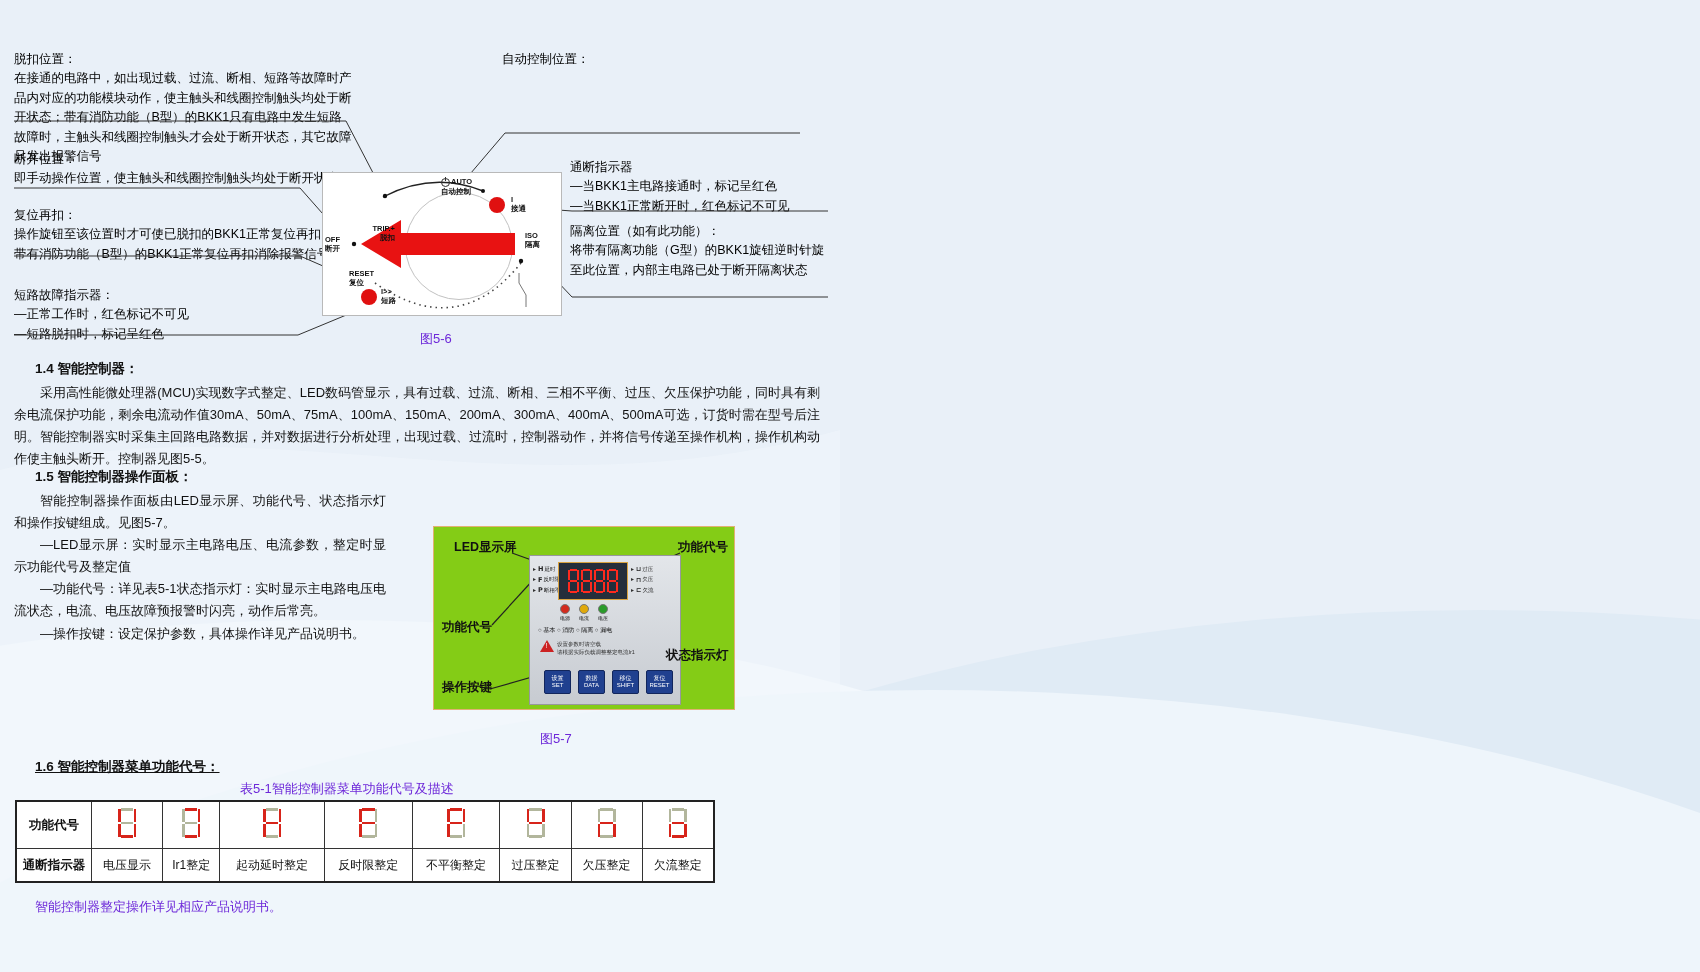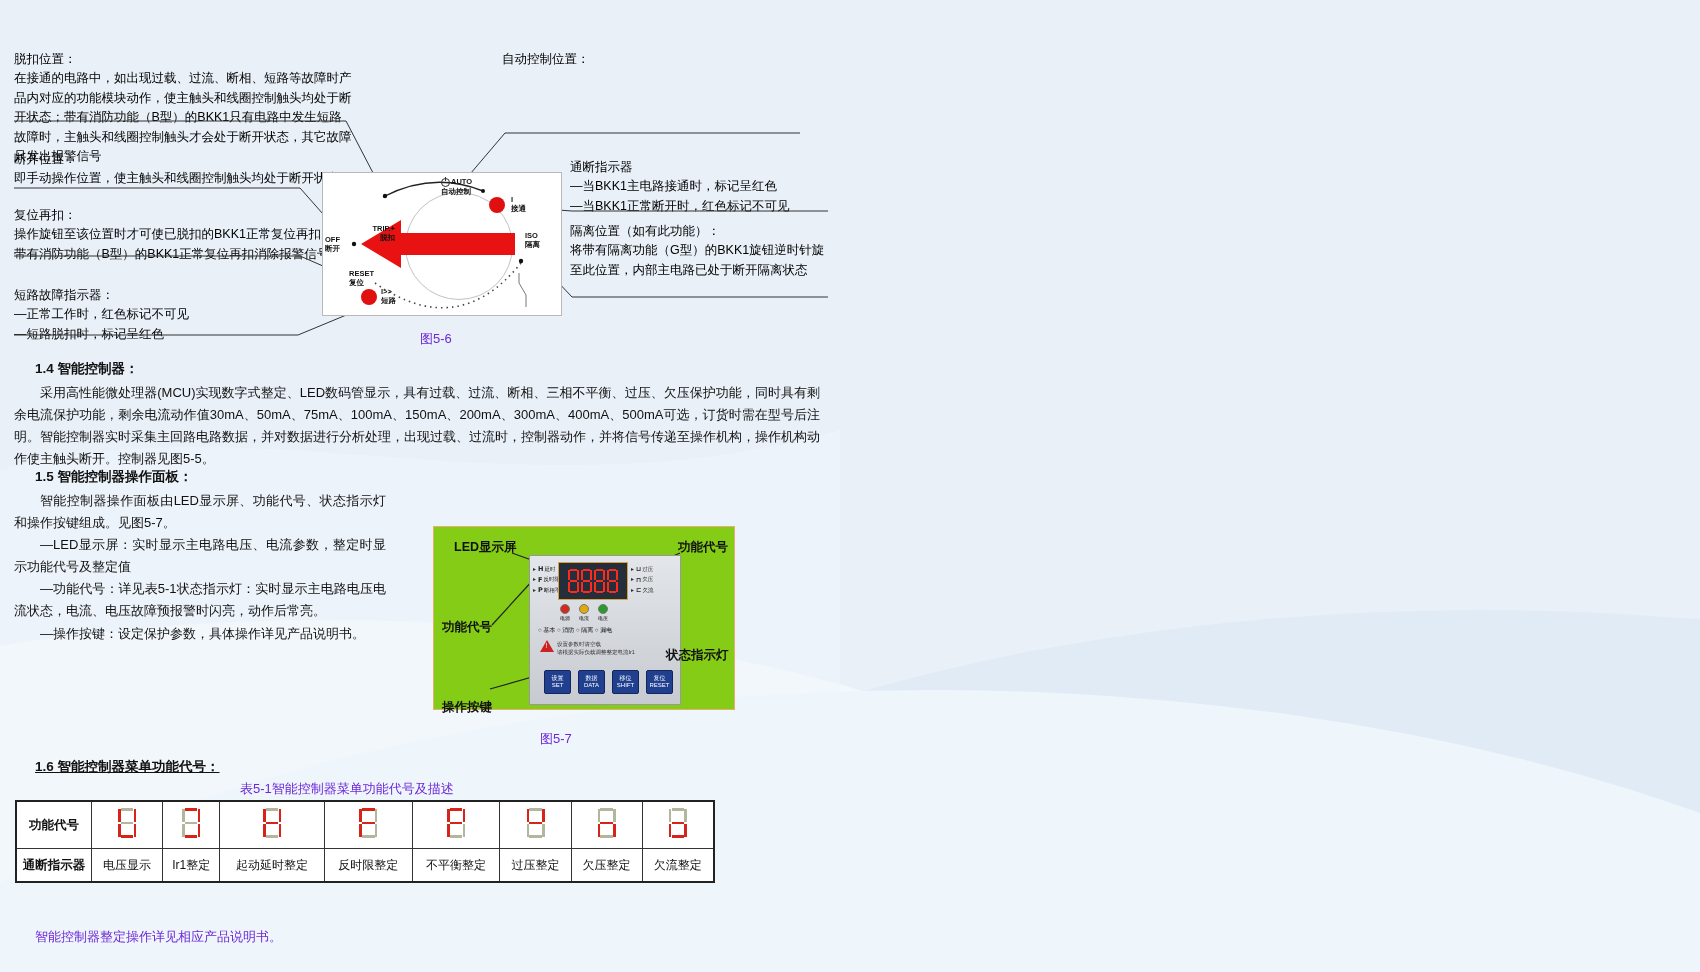--- a/index.html
+++ b/index.html
@@ -174,21 +174,21 @@
       <line x1="78" y1="26" x2="128" y2="44" stroke="#222" stroke-width="1.2"></line>
       <line x1="246" y1="26" x2="200" y2="46" stroke="#222" stroke-width="1.2"></line>
       <line x1="58" y1="98" x2="100" y2="52" stroke="#222" stroke-width="1.2"></line>
       <line x1="240" y1="124" x2="180" y2="86" stroke="#222" stroke-width="1.2"></line>
       <line x1="56" y1="162" x2="112" y2="146" stroke="#222" stroke-width="1.2"></line>
     </svg>
     <span class="lbl" style="left:20px;top:12px;">LED显示屏</span>
     <span class="lbl" style="left:244px;top:12px;">功能代号</span>
     <span class="lbl" style="left:8px;top:92px;">功能代号</span>
     <span class="lbl" style="left:232px;top:120px;">状态指示灯</span>
-    <span class="lbl" style="left:8px;top:172px;">操作按键</span>
+    <span class="lbl" style="left:8px;top:152px;">操作按键</span>
     <div id="panel">
       <div class="ind-col" style="left:2px;top:10px;" id="ind-left">
           <div class="row">
             <span class="tri">►</span>
             <b>H</b>
             <span>延时</span>
           </div>
           <div class="row">
             <span class="tri">►</span>
             <b>F</b>
@@ -321,19 +321,19 @@
           <td class="desc">起动延时整定</td>
           <td class="desc">反时限整定</td>
           <td class="desc">不平衡整定</td>
           <td class="desc">过压整定</td>
           <td class="desc">欠压整定</td>
           <td class="desc">欠流整定</td>
         </tr>
       </tbody>
     </table>
 
-  <div class="figcap" style="left:35px;top:928px;">智能控制器整定操作详见相应产品说明书。</div>
+  <div class="figcap" style="left:35px;top:898px;">智能控制器整定操作详见相应产品说明书。</div>
 </div>
 
 <div class="page" id="right-page">
 
   <div id="figs"></div>
 </div>
 
 </body></html>

